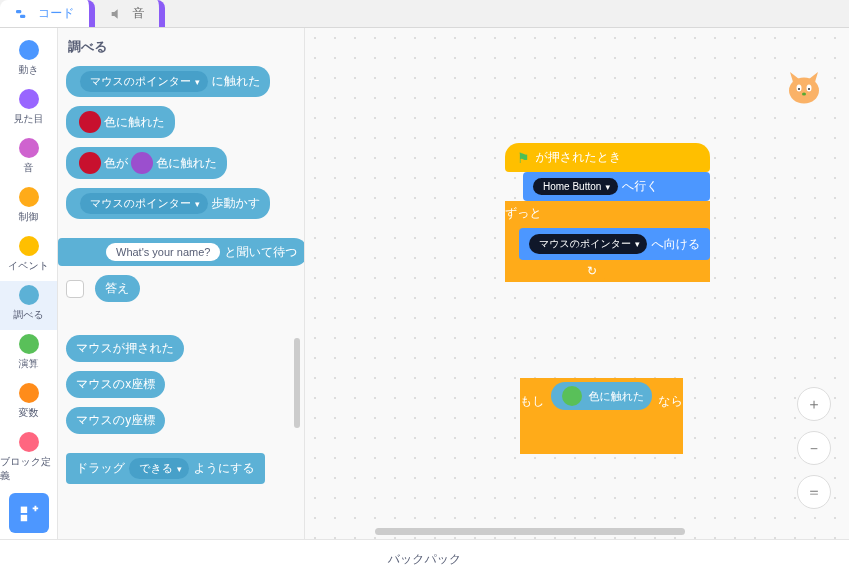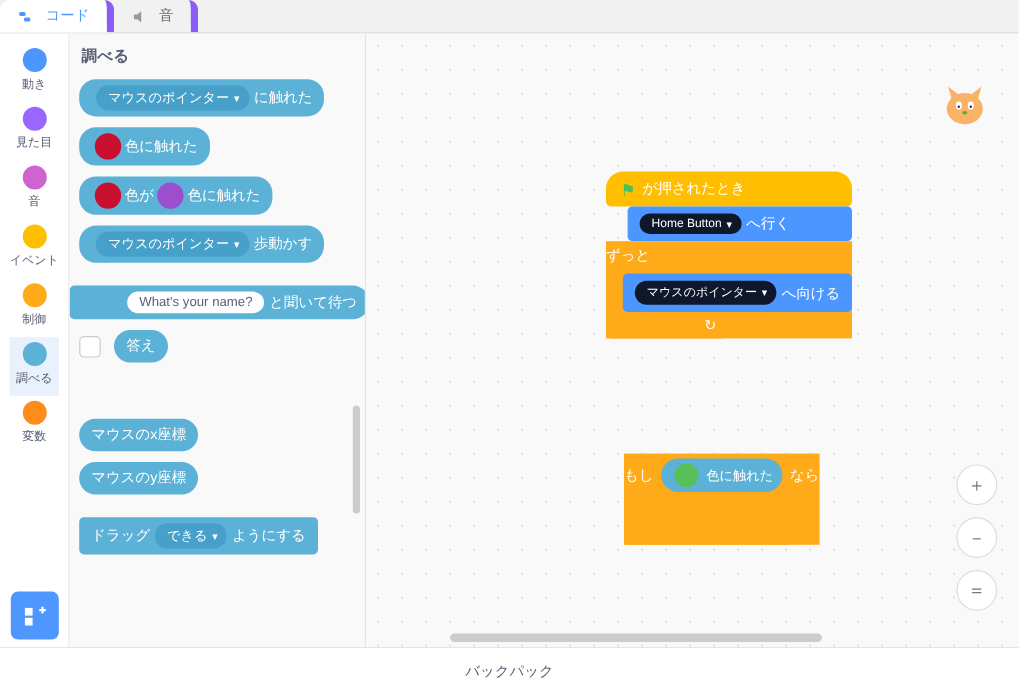--- a/index.html
+++ b/index.html
@@ -71,34 +71,42 @@
         </div>
         <div class="cat">
           <div class="dot" style="background:#9966ff"></div>
           <span>見た目</span>
         </div>
         <div class="cat">
           <div class="dot" style="background:#cf63cf"></div>
           <span>音</span>
         </div>
         <div class="cat">
+          <div class="dot" style="background:#ffab19"></div>
+          <span>制御</span>
+        </div>
+        <div class="cat">
           <div class="dot" style="background:#ffbf00"></div>
           <span>イベント</span>
-        </div>
-        <div class="cat">
-          <div class="dot" style="background:#ffab19"></div>
-          <span>制御</span>
         </div>
         <div class="cat active">
           <div class="dot" style="background:#5cb1d6"></div>
           <span>調べる</span>
         </div>
         <div class="cat">
+          <div class="dot" style="background:#59c059"></div>
+          <span>演算</span>
+        </div>
+        <div class="cat">
           <div class="dot" style="background:#ff8c1a"></div>
           <span>変数</span>
+        </div>
+        <div class="cat">
+          <div class="dot" style="background:#ff6680"></div>
+          <span>ブロック定義</span>
         </div>
       </div>
     <div class="ext-btn">
       <svg width="22" height="22" viewBox="0 0 24 24">
           <rect x="3" y="5" width="7" height="7" fill="#fff"></rect>
           <rect x="3" y="14" width="7" height="7" fill="#fff"></rect>
           <path d="M16 7h6M19 4v6" stroke="#fff" stroke-width="2"></path>
         </svg>
     </div>
   </div>
@@ -141,21 +149,23 @@
 
     <span class="check"></span>
     <div class="blk sensing">
         <span>答え</span>
       </div><br>
 
     <div style="height:10px"></div>
 
     <br>
 
-    <br>
+    <div class="blk sensing">
+        <span>マウスが押された</span>
+      </div><br>
     <div class="blk sensing">
         <span>マウスのx座標</span>
       </div><br>
     <div class="blk sensing">
         <span>マウスのy座標</span>
       </div><br>
 
     <div style="height:10px"></div>
 
     <div class="blk sensing" style="border-radius:4px">
@@ -201,21 +211,21 @@
               </span>
             <span>へ向ける</span>
           </div>
         </div>
         <div class="c-foot loop ctrl-blk"></div>
       </div>
     </div>
 
     <div class="script" style="left:215px;top:350px">
       <div class="ctrl-blk">
-        <div class="c-wrap" style="display:flex;align-items:center;gap:6px">
+        <div class="c-wrap" style="display:flex;align-items:flex-end;gap:6px">
           <span>もし</span>
           <span class="sense-oval">
             <span class="color-sw" style="width:20px;height:20px;background:#59c059"></span>
             <span>色に触れた</span>
           </span>
           <span>なら</span>
         </div>
         <div class="c-body" style="min-height:26px"></div>
         <div class="c-foot ctrl-blk" style="width:140px"></div>
       </div>

